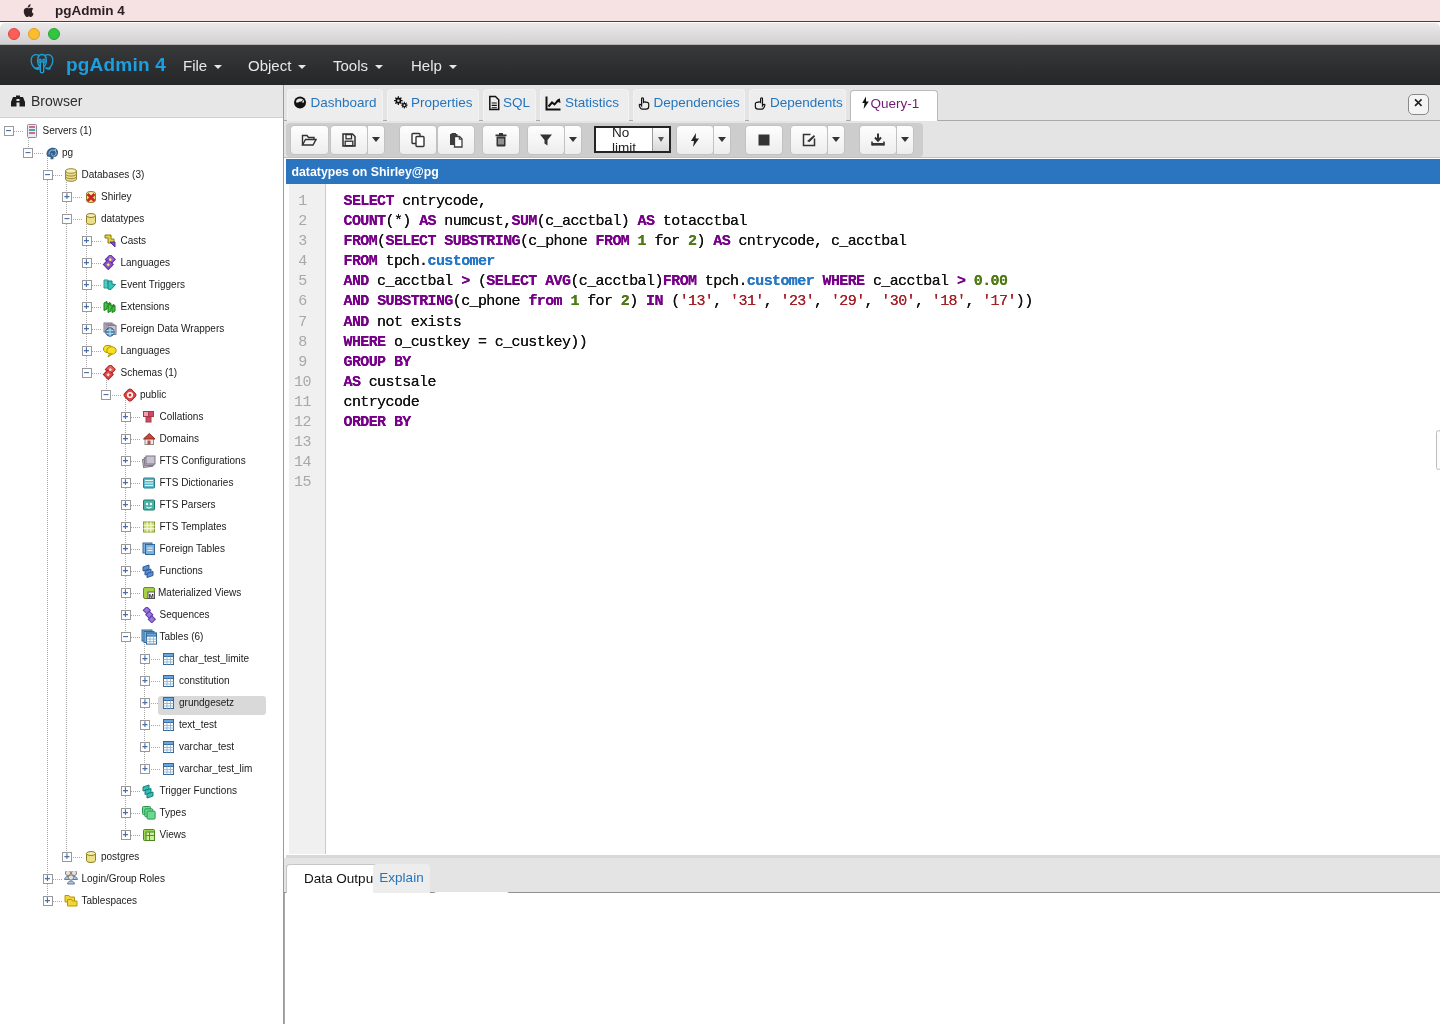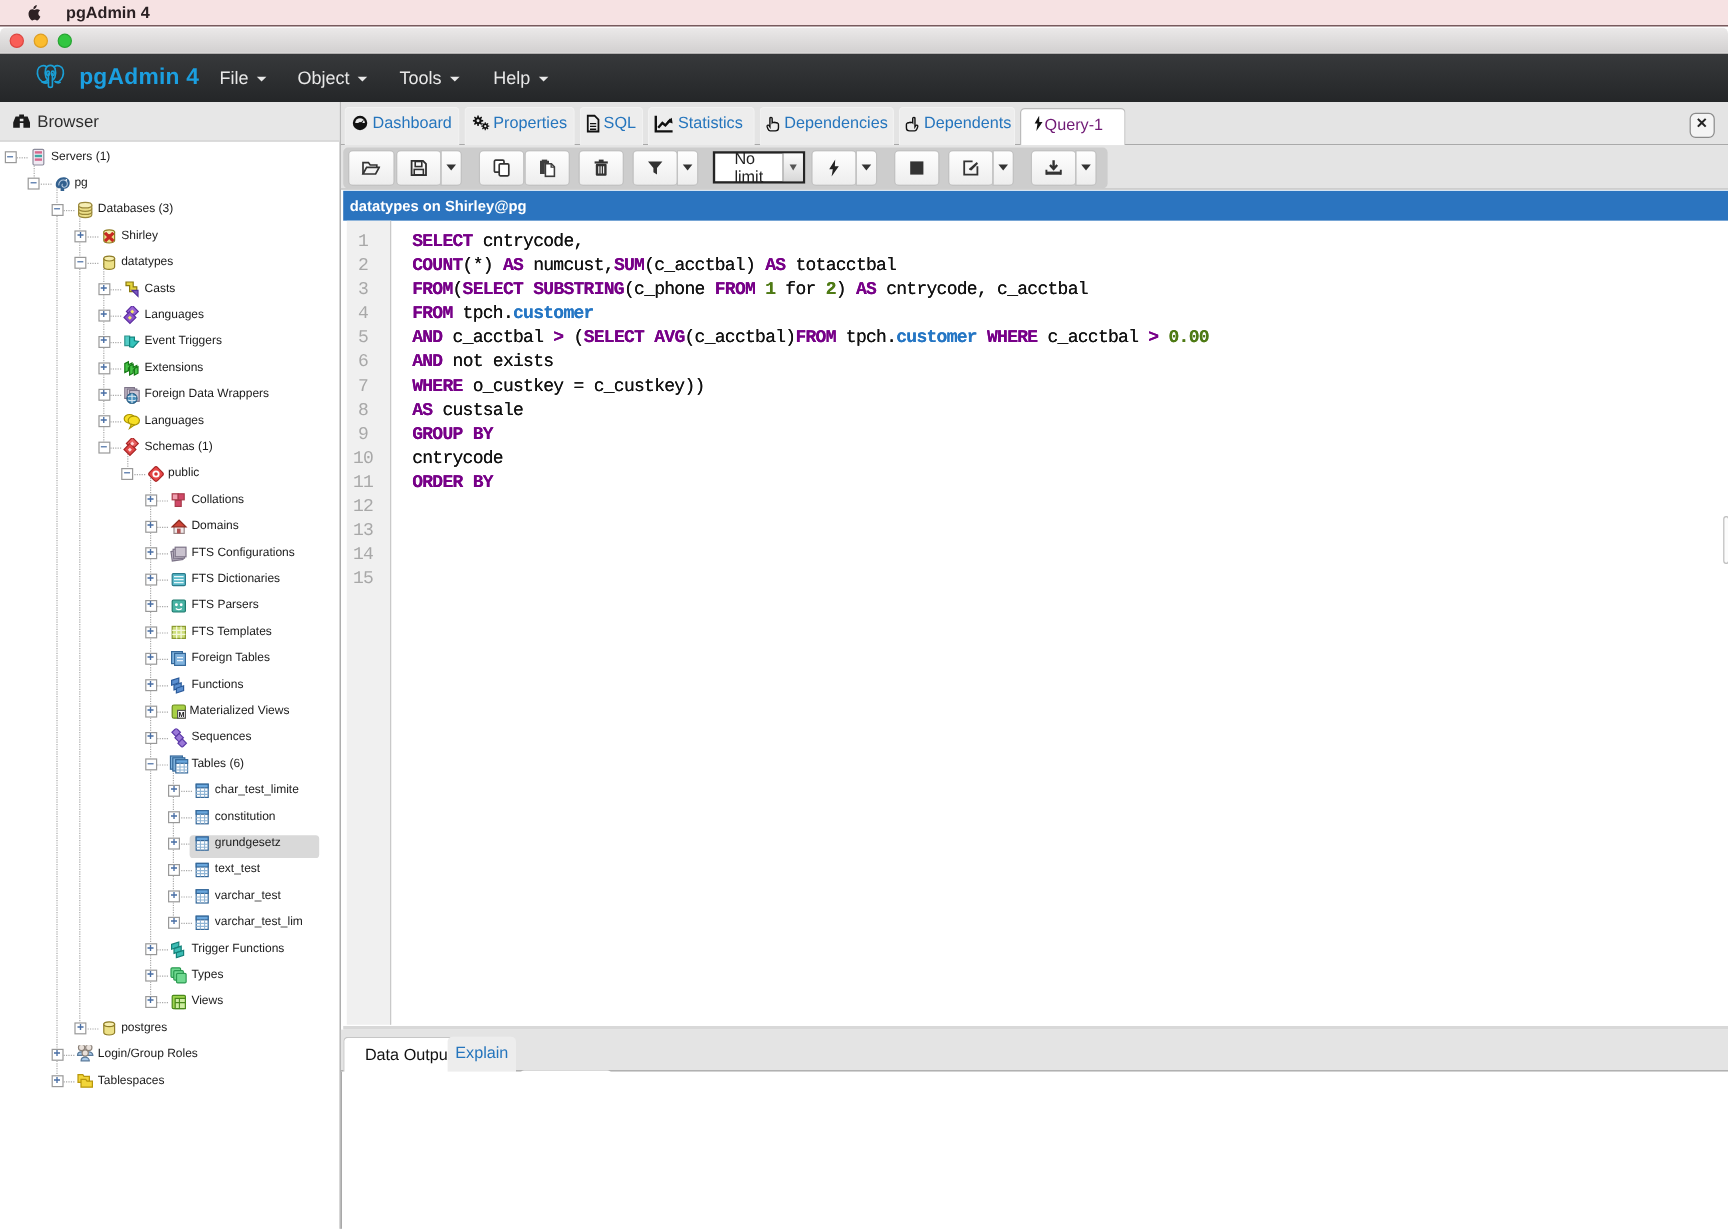--- a/index.html
+++ b/index.html
@@ -675,24 +675,25 @@
 <div class="gl">13</div>
 <div class="gl">14</div>
 <div class="gl">15</div>
   </div>
   <div id="code">
 <div class="cl"><b class="k">SELECT</b> cntrycode,</div>
 <div class="cl"><b class="k">COUNT</b>(*) <b class="k">AS</b> numcust,<b class="k">SUM</b>(c_acctbal) <b class="k">AS</b> totacctbal</div>
 <div class="cl"><b class="k">FROM</b>(<b class="k">SELECT</b> <b class="k">SUBSTRING</b>(c_phone <b class="k">FROM</b> <b class="n">1</b> for <b class="n">2</b>) <b class="k">AS</b> cntrycode, c_acctbal</div>
 <div class="cl"><b class="k">FROM</b> tpch.<b class="b">customer</b></div>
 <div class="cl"><b class="k">AND</b> c_acctbal <b class="k">&gt;</b> (<b class="k">SELECT</b> <b class="k">AVG</b>(c_acctbal)<b class="k">FROM</b> tpch.<b class="b">customer</b> <b class="k">WHERE</b> c_acctbal <b class="k">&gt;</b> <b class="n">0.00</b></div>
+<div class="cl"><b class="k">AND</b> <b class="k">SUBSTRING</b>(c_phone <b class="k">from</b> <b class="n">1</b> for <b class="n">2</b>) <b class="k">IN</b> (<span class="s">'13'</span>, <span class="s">'31'</span>, <span class="s">'23'</span>, <span class="s">'29'</span>, <span class="s">'30'</span>, <span class="s">'18'</span>, <span class="s">'17'</span>))</div>
 <div class="cl"><b class="k">AND</b> not exists</div>
 <div class="cl"><b class="k">WHERE</b> o_custkey = c_custkey))</div>
+<div class="cl"><b class="k">GROUP BY</b></div>
 <div class="cl"><b class="k">AS</b> custsale</div>
-<div class="cl"><b class="k">GROUP BY</b></div>
 <div class="cl">cntrycode</div>
 <div class="cl"><b class="k">ORDER BY</b></div>
   </div>
   <div id="vscroll"></div>
 </div>
 <div id="botline"></div>
 <div id="bottabs">
   <div class="btab" id="bt1">Data Output</div>
   <div class="btab" id="bt2">Explain</div>
   <div class="btab" id="bt3">Messages</div>

